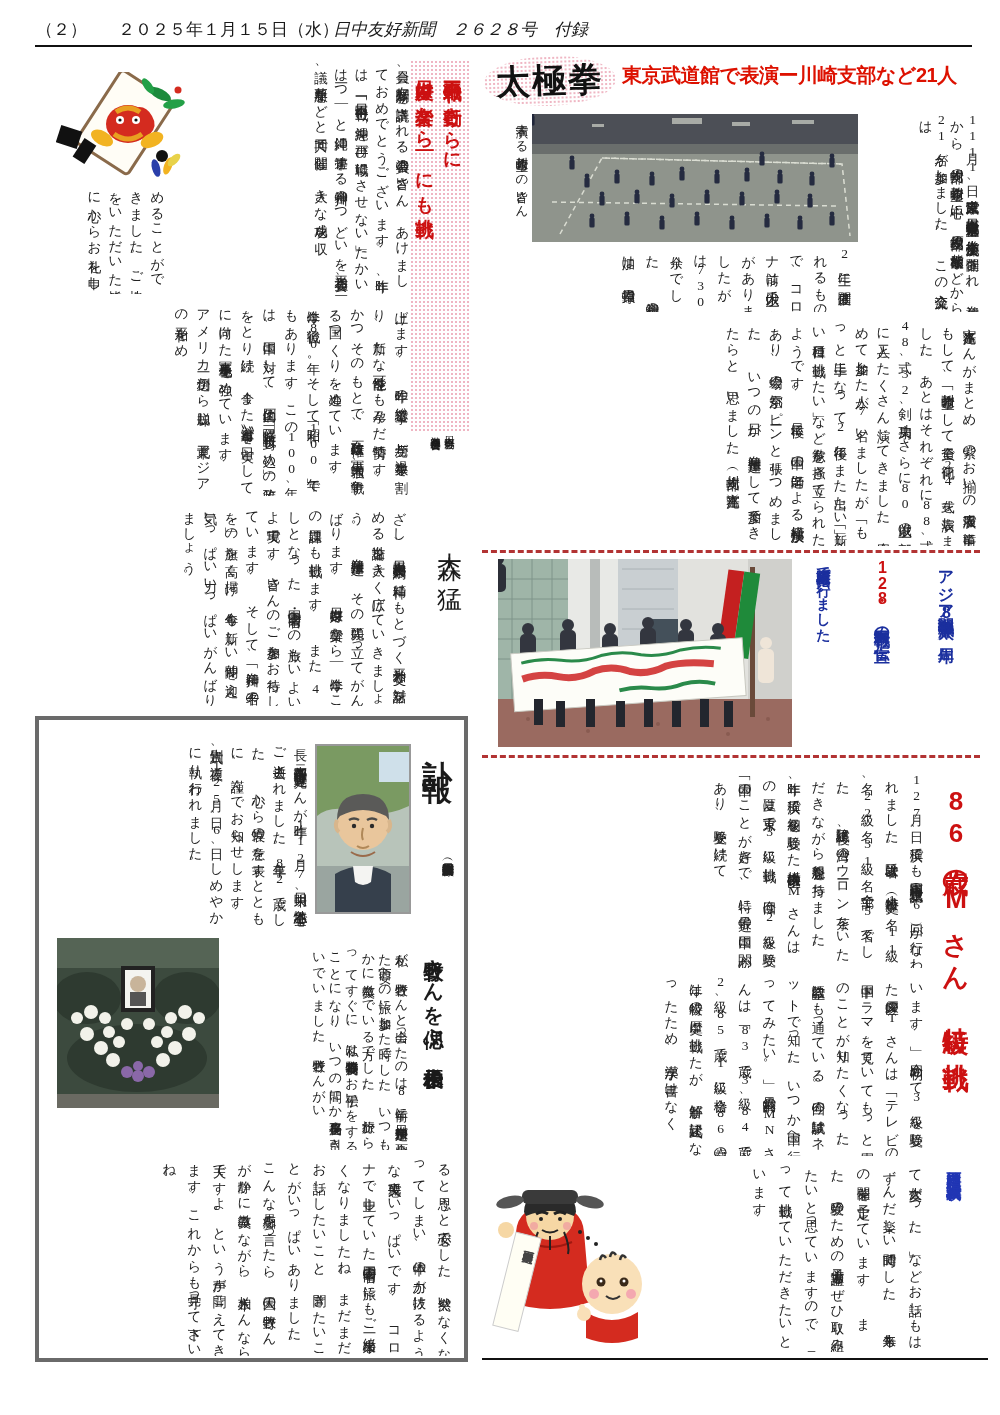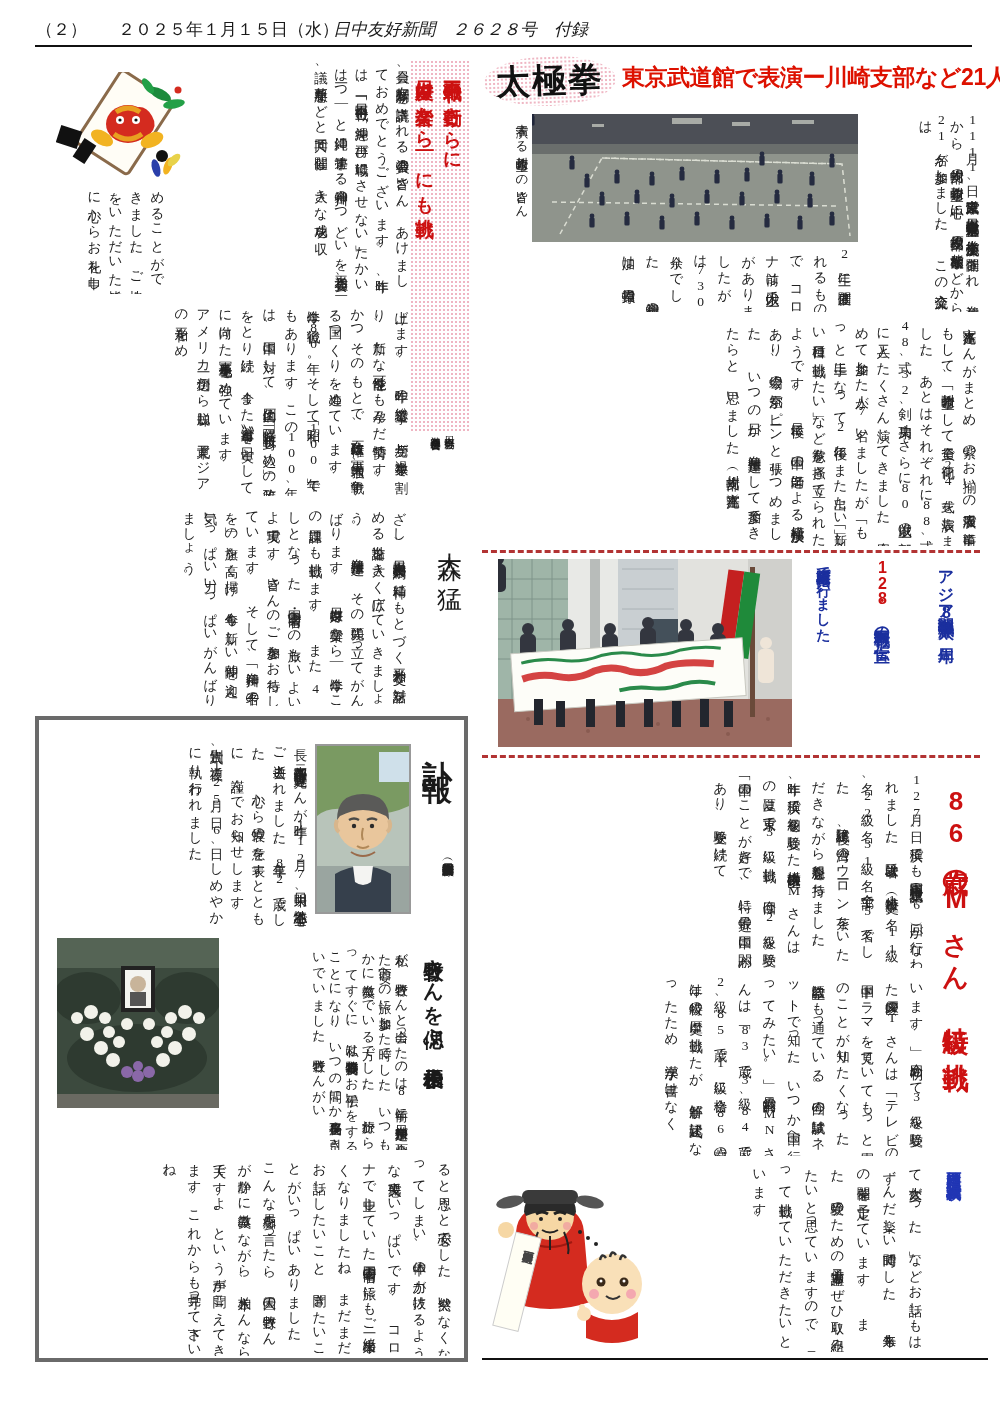--- a/index.html
+++ b/index.html
@@ -74,21 +74,21 @@
     <div class="abs v body-txt" style="left:168px;top:60px;width:244px;height:236px;line-height:20.4px;">会員、友好新聞を講読される準会員の皆さん、あけましておめでとうございます。　昨年、神奈川県連は、「「日中不再戦」と「沖縄を再び戦場にさせない」たかいは一つ―と沖縄に連帯する神奈川のつどいを平和委員会、安保廃棄統一促進会議、革新懇などと共同で開催し、大きな成功を収</div>
     <div class="abs v body-txt" style="left:56px;top:182px;width:112px;height:112px;line-height:21px;">めることができました。ご協力をいただいた皆様に心からお礼を申し</div>
     <div class="abs v body-txt" style="left:38px;top:300px;width:374px;height:196px;line-height:22px;">上げます。　昨年の総選挙で、与党が過半数を割り、新たな可能性をも孕んだ情勢です。かつそのもとで、石破政権は軍備大増強、戦争する国つくりを進めています。　今年は戦後80年。そして「昭和100年」でもあります。この100年、日本は、中国に対して、圧倒的に「侵略」「敵視」「封じ込め」の政策をとり続け、今また〝台湾有事〟を口実として中国に向けた軍事基地化を強めています。　アメリカ一辺倒から脱却し、北東アジアの平和をめ</div>
     <div class="abs v body-txt" style="left:38px;top:502px;width:372px;height:204px;line-height:21px;">ざし、日中平和友好条約の精神にもとづく平和外交と対話を進める世論を大きく広げていきましょう。　神奈川県連は、その先頭に立ってがんばります。　日中友好は音楽から―今年はこの課題にも挑戦します。　また、4年越しとなった、中国・雲南省への旅もいよいよ実現です。皆さんのご参加をお待ちしています。　そして、「神奈川に千名の日中を」の旗を高く掲げ、今年も新しい仲間を迎え、元気いっぱい力いっぱいがんばりましょう。</div>
   </div>
 
   <div class="abs" style="left:478px;top:50px;width:522px;height:500px;">
     <div class="abs hatch" style="left:6px;top:6px;width:132px;height:50px;border-radius:50%;transform:rotate(-2deg);text-align:center;">
       <span style="font-size:34px;font-weight:bold;line-height:50px;color:#111;letter-spacing:2px;">太極拳</span>
     </div>
-    <div class="abs sans" style="left:144px;top:12px;width:356px;font-size:23px;font-weight:bold;color:#dd1100;letter-spacing:-0.5px;white-space:nowrap;">東京武道館で表演ー川崎支部など21人</div>
+    <div class="abs sans" style="left:144px;top:12px;width:356px;font-size:20px;font-weight:bold;color:#dd1100;letter-spacing:-0.5px;white-space:nowrap;">東京武道館で表演ー川崎支部など21人</div>
 
     <div class="abs photo" style="left:54px;top:64px;width:326px;height:128px;">
       <svg width="326" height="128" viewBox="0 0 326 128">
         <rect width="326" height="128" fill="#8f948c"></rect>
         <rect width="326" height="34" fill="#4c4f56"></rect>
         <rect y="30" width="326" height="10" fill="#6a6e6c"></rect>
         <g fill="#cfd3c9" opacity="0.7">
           <rect x="140" y="4" width="30" height="6"></rect>
             <rect x="200" y="8" width="18" height="4"></rect>
           <rect x="60" y="10" width="12" height="3"></rect>

